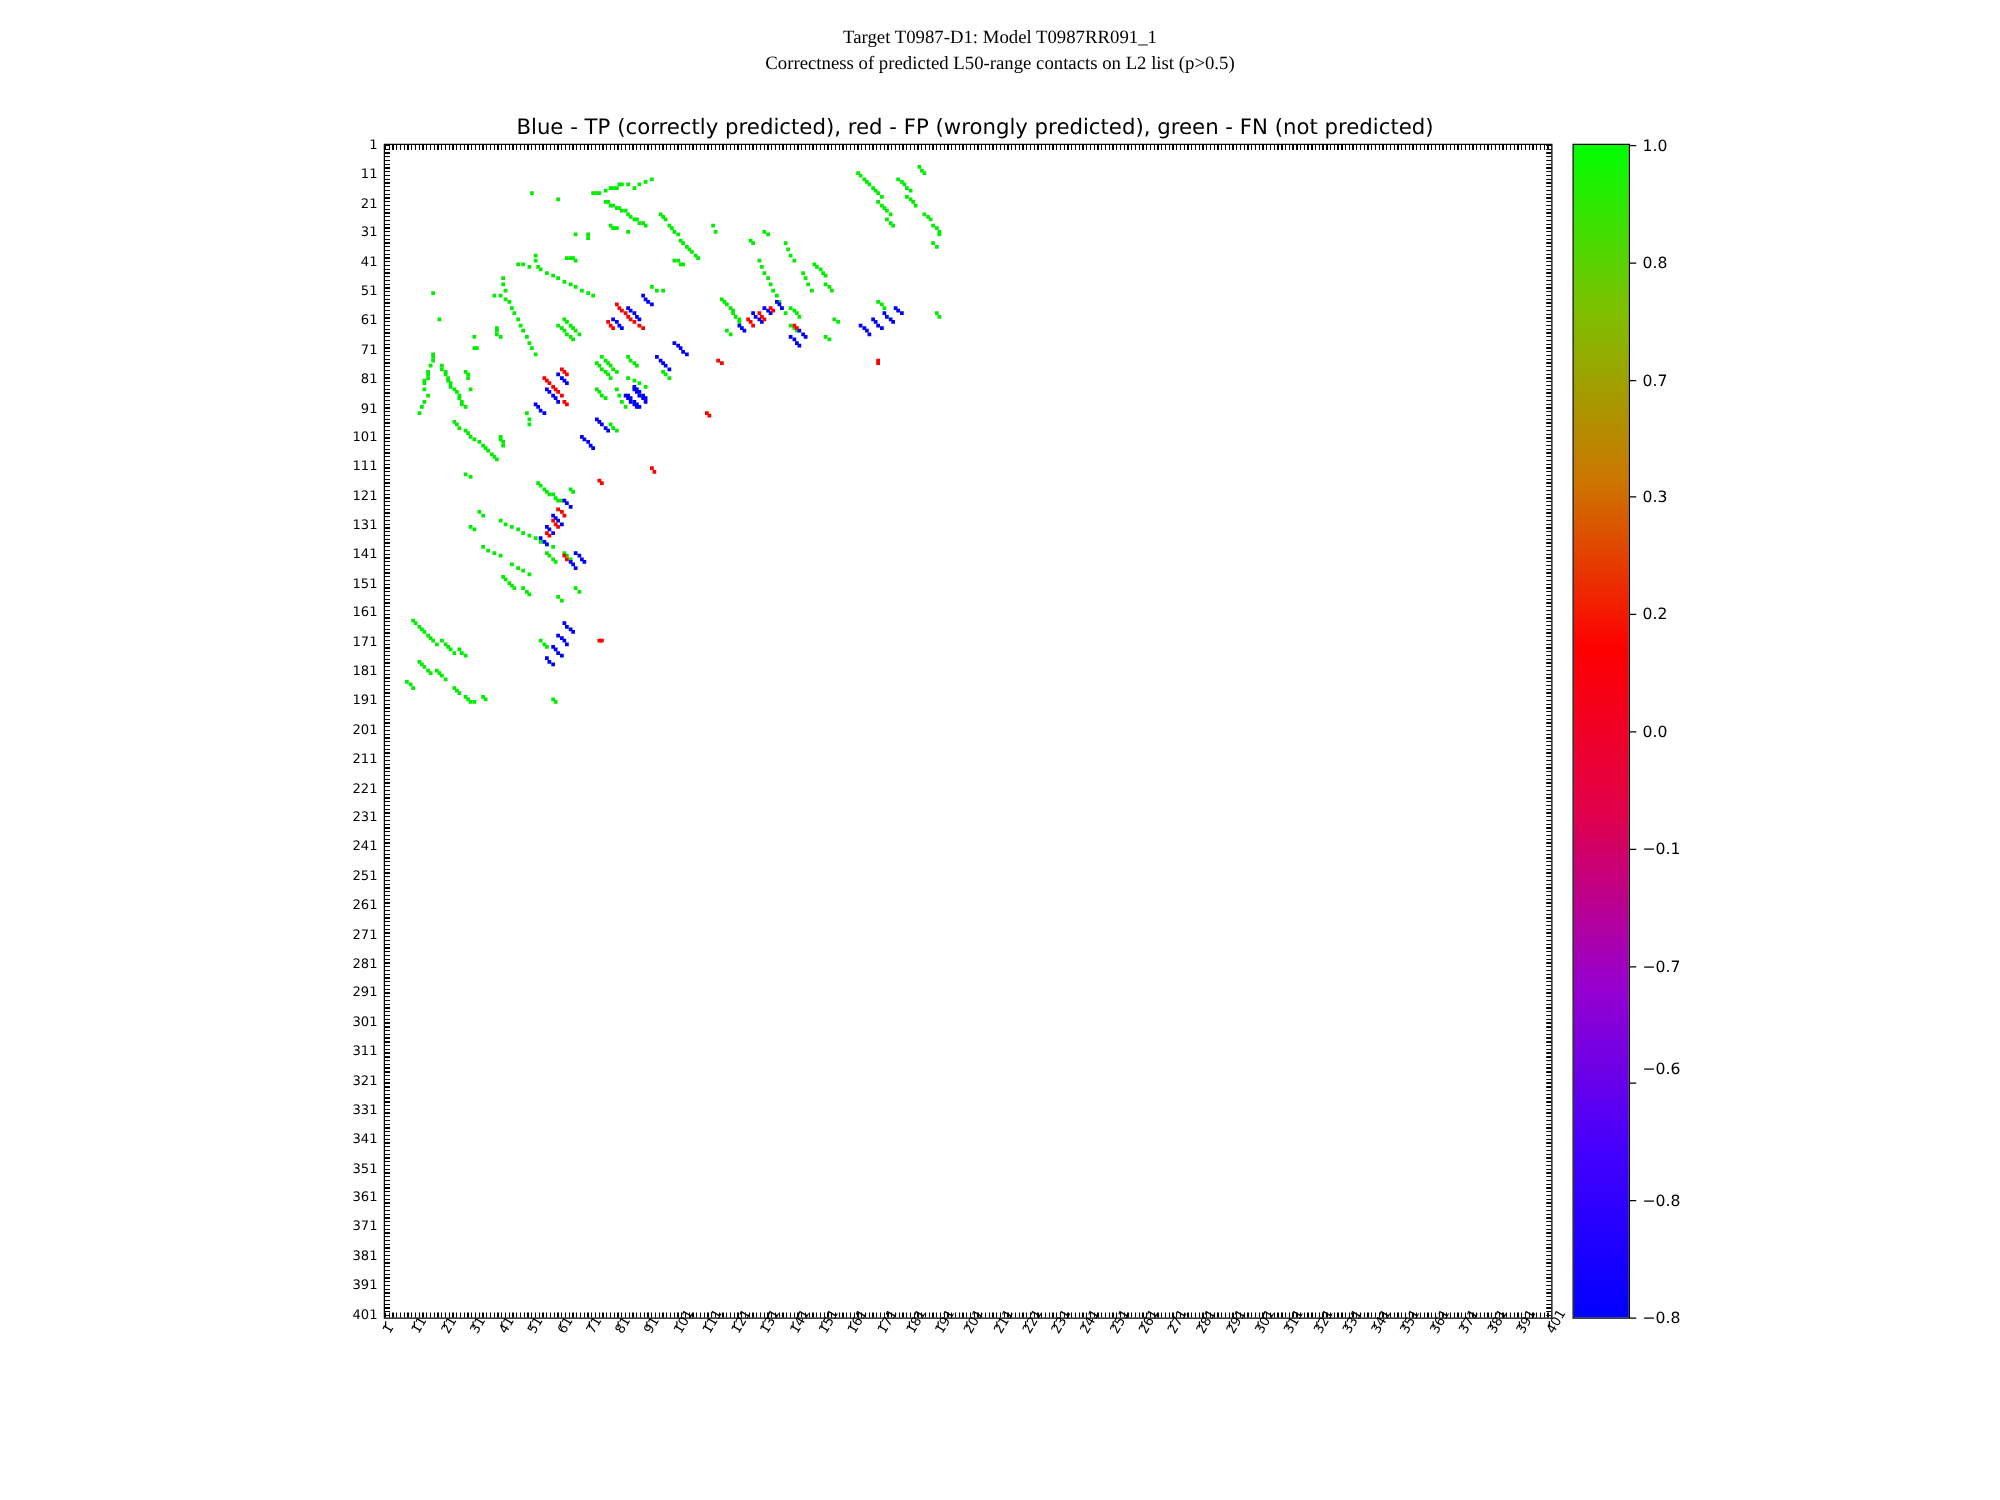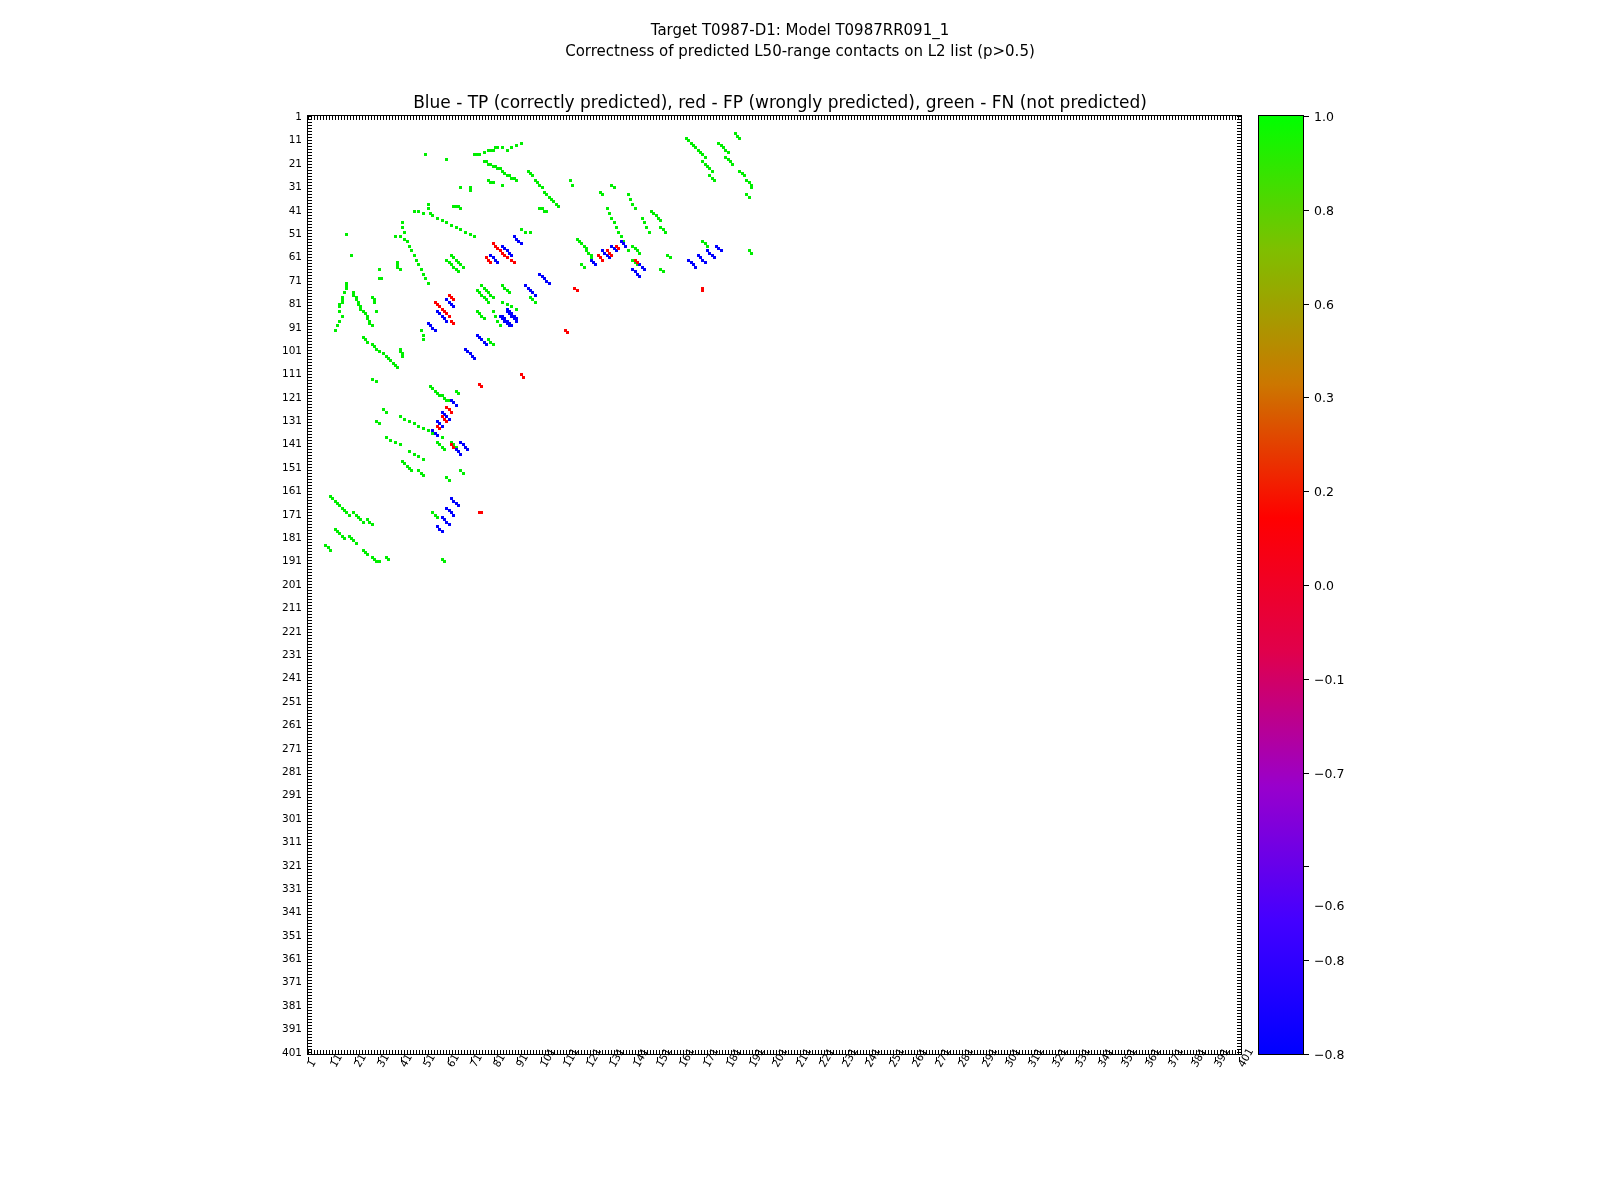--- a/index.html
+++ b/index.html
@@ -20,20 +20,21 @@
     width: 1600px;
     height: 1200px;
   }
   .title-block {
     position: absolute;
     left: 0;
     top: 20px;
     width: 1600px;
     text-align: center;
     color: #000;
+    font-family: Liberation Serif, serif;
   }
   .title-line {
     font-size: 15px;
     line-height: 21px;
   }
   .subtitle {
     position: absolute;
     left: 310px;
     top: 92px;
     width: 940px;
@@ -889,32 +890,32 @@
       <div class="xtick-label" style="left: 927.673px;">401</div>
     </div>
 
   <div id="colorbar-wrap">
     <div id="colorbar" style="background: linear-gradient(rgb(0, 255, 0), rgb(127, 191, 0), rgb(204, 119, 0), rgb(255, 0, 0), rgb(224, 0, 76), rgb(153, 0, 204), rgb(68, 0, 255), rgb(0, 0, 255));"></div>
   <div class="cb-tick" style="top: 1px;"></div>
       <div class="cb-label" style="top: 1px;">1.0</div>
       <div class="cb-tick" style="top: 94.8px;"></div>
       <div class="cb-label" style="top: 94.8px;">0.8</div>
       <div class="cb-tick" style="top: 188.6px;"></div>
-      <div class="cb-label" style="top: 188.6px;">0.6</div>
+      <div class="cb-label" style="top: 188.6px;">0.7</div>
       <div class="cb-tick" style="top: 282.4px;"></div>
       <div class="cb-label" style="top: 282.4px;">0.3</div>
       <div class="cb-tick" style="top: 376.2px;"></div>
       <div class="cb-label" style="top: 376.2px;">0.2</div>
       <div class="cb-tick" style="top: 470px;"></div>
       <div class="cb-label" style="top: 470px;">0.0</div>
       <div class="cb-tick" style="top: 563.8px;"></div>
       <div class="cb-label" style="top: 563.8px;">−0.1</div>
       <div class="cb-tick" style="top: 657.6px;"></div>
       <div class="cb-label" style="top: 657.6px;">−0.7</div>
       <div class="cb-tick" style="top: 751.4px;"></div>
-      <div class="cb-label" style="top: 790px;">−0.6</div>
+      <div class="cb-label" style="top: 740px;">−0.6</div>
       <div class="cb-tick" style="top: 845.2px;"></div>
       <div class="cb-label" style="top: 845.2px;">−0.8</div>
       <div class="cb-tick" style="top: 939px;"></div>
       <div class="cb-label" style="top: 939px;">−0.8</div>
     </div>
 
 </div>
 
 </body></html>

